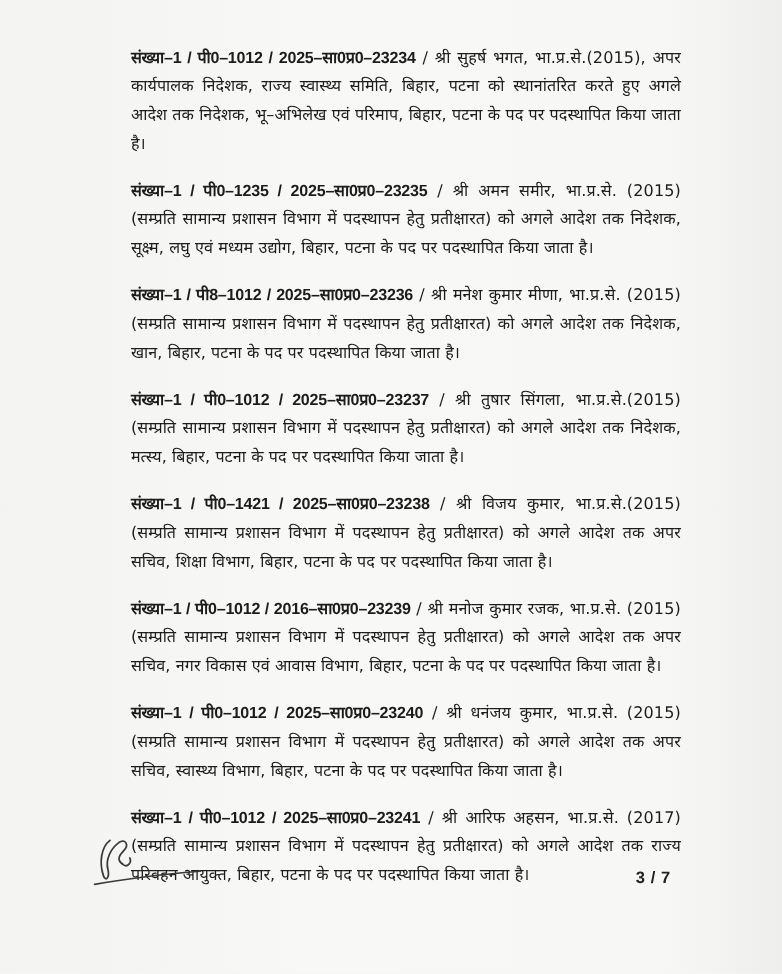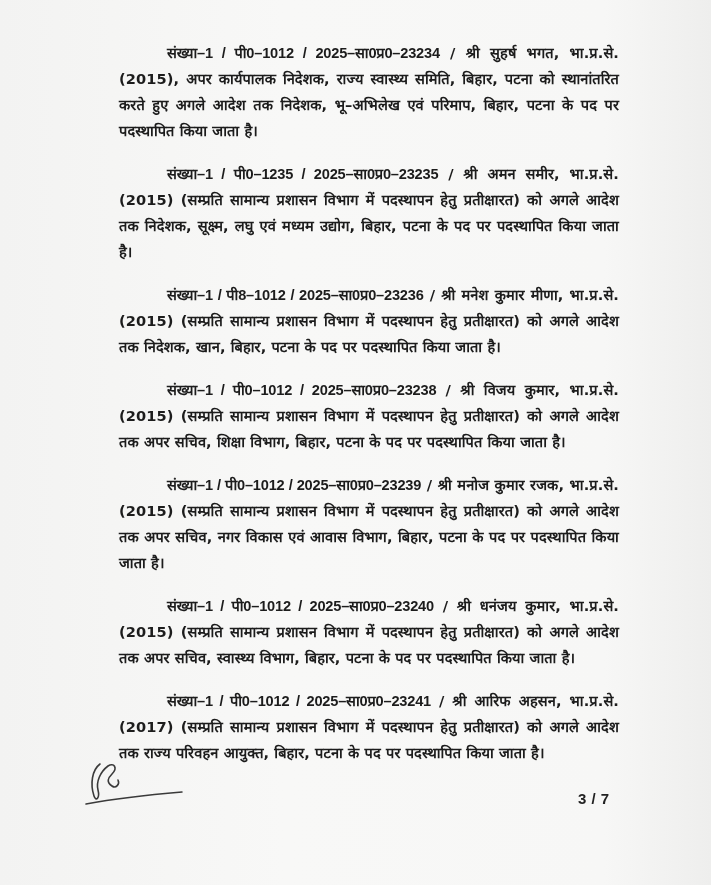--- a/index.html
+++ b/index.html
@@ -31,25 +31,24 @@
     font-size: 14.6px;
     line-height: 26px;
     text-align: justify;
     margin: 0 0 17px 0;
     letter-spacing: 0.1px;
   }
   .order .ref {
     font-family: "Liberation Sans", sans-serif;
     font-weight: bold;
     letter-spacing: -0.2px;
-    margin-left: 48px;
   }
   .order .body-text {
     font-family: "DejaVu Sans", sans-serif;
-    font-weight: bold;
+    font-weight: normal;
   }
   .page-number {
     position: absolute;
     left: 578px;
     top: 790px;
     font-family: "Liberation Sans", sans-serif;
     font-weight: bold;
     font-size: 15px;
     color: #222;
     letter-spacing: 0.5px;
@@ -74,27 +73,30 @@
     </p>
 
     <p class="order">
       <span class="ref">संख्या–1 / पी0–1235 / 2025–सा0प्र0–23235</span><span class="body-text"> / श्री अमन समीर, भा.प्र.से. (2015) (सम्प्रति सामान्य प्रशासन विभाग में पदस्थापन हेतु प्रतीक्षारत) को अगले आदेश तक निदेशक, सूक्ष्म, लघु एवं मध्यम उद्योग, बिहार, पटना के पद पर पदस्थापित किया जाता है।</span>
     </p>
 
     <p class="order">
       <span class="ref">संख्या–1 / पी8–1012 / 2025–सा0प्र0–23236</span><span class="body-text"> / श्री मनेश कुमार मीणा, भा.प्र.से. (2015) (सम्प्रति सामान्य प्रशासन विभाग में पदस्थापन हेतु प्रतीक्षारत) को अगले आदेश तक निदेशक, खान, बिहार, पटना के पद पर पदस्थापित किया जाता है।</span>
     </p>
 
-
     <p class="order">
-      <span class="ref">संख्या–1 / पी0–1012 / 2025–सा0प्र0–23238</span><span class="body-text"> / श्री विजय कुमार, भा.प्र.से.(2015) (सम्प्रति सामान्य प्रशासन विभाग में पदस्थापन हेतु प्रतीक्षारत) को अगले आदेश तक अपर सचिव, शिक्षा विभाग, बिहार, पटना के पद पर पदस्थापित किया जाता है।</span>
+      <span class="ref">संख्या–1 / पी0–1012 / 2025–सा0प्र0–23237</span><span class="body-text"> / श्री तुषार सिंगला, भा.प्र.से.(2015) (सम्प्रति सामान्य प्रशासन विभाग में पदस्थापन हेतु प्रतीक्षारत) को अगले आदेश तक निदेशक, मत्स्य, बिहार, पटना के पद पर पदस्थापित किया जाता है।</span>
     </p>
 
     <p class="order">
-      <span class="ref">संख्या–1 / पी0–1012 / 2025–सा0प्र0–23239</span><span class="body-text"> / श्री मनोज कुमार रजक, भा.प्र.से. (2015) (सम्प्रति सामान्य प्रशासन विभाग में पदस्थापन हेतु प्रतीक्षारत) को अगले आदेश तक अपर सचिव, नगर विकास एवं आवास विभाग, बिहार, पटना के पद पर पदस्थापित किया जाता है।</span>
+      <span class="ref">संख्या–1 / पी0–1421 / 2025–सा0प्र0–23238</span><span class="body-text"> / श्री विजय कुमार, भा.प्र.से.(2015) (सम्प्रति सामान्य प्रशासन विभाग में पदस्थापन हेतु प्रतीक्षारत) को अगले आदेश तक अपर सचिव, शिक्षा विभाग, बिहार, पटना के पद पर पदस्थापित किया जाता है।</span>
+    </p>
+
+    <p class="order">
+      <span class="ref">संख्या–1 / पी0–1012 / 2016–सा0प्र0–23239</span><span class="body-text"> / श्री मनोज कुमार रजक, भा.प्र.से. (2015) (सम्प्रति सामान्य प्रशासन विभाग में पदस्थापन हेतु प्रतीक्षारत) को अगले आदेश तक अपर सचिव, नगर विकास एवं आवास विभाग, बिहार, पटना के पद पर पदस्थापित किया जाता है।</span>
     </p>
 
     <p class="order">
       <span class="ref">संख्या–1 / पी0–1012 / 2025–सा0प्र0–23240</span><span class="body-text"> / श्री धनंजय कुमार, भा.प्र.से. (2015) (सम्प्रति सामान्य प्रशासन विभाग में पदस्थापन हेतु प्रतीक्षारत) को अगले आदेश तक अपर सचिव, स्वास्थ्य विभाग, बिहार, पटना के पद पर पदस्थापित किया जाता है।</span>
     </p>
 
     <p class="order">
       <span class="ref">संख्या–1 / पी0–1012 / 2025–सा0प्र0–23241</span><span class="body-text"> / श्री आरिफ अहसन, भा.प्र.से. (2017) (सम्प्रति सामान्य प्रशासन विभाग में पदस्थापन हेतु प्रतीक्षारत) को अगले आदेश तक राज्य परिवहन आयुक्त, बिहार, पटना के पद पर पदस्थापित किया जाता है।</span>
     </p>
 

